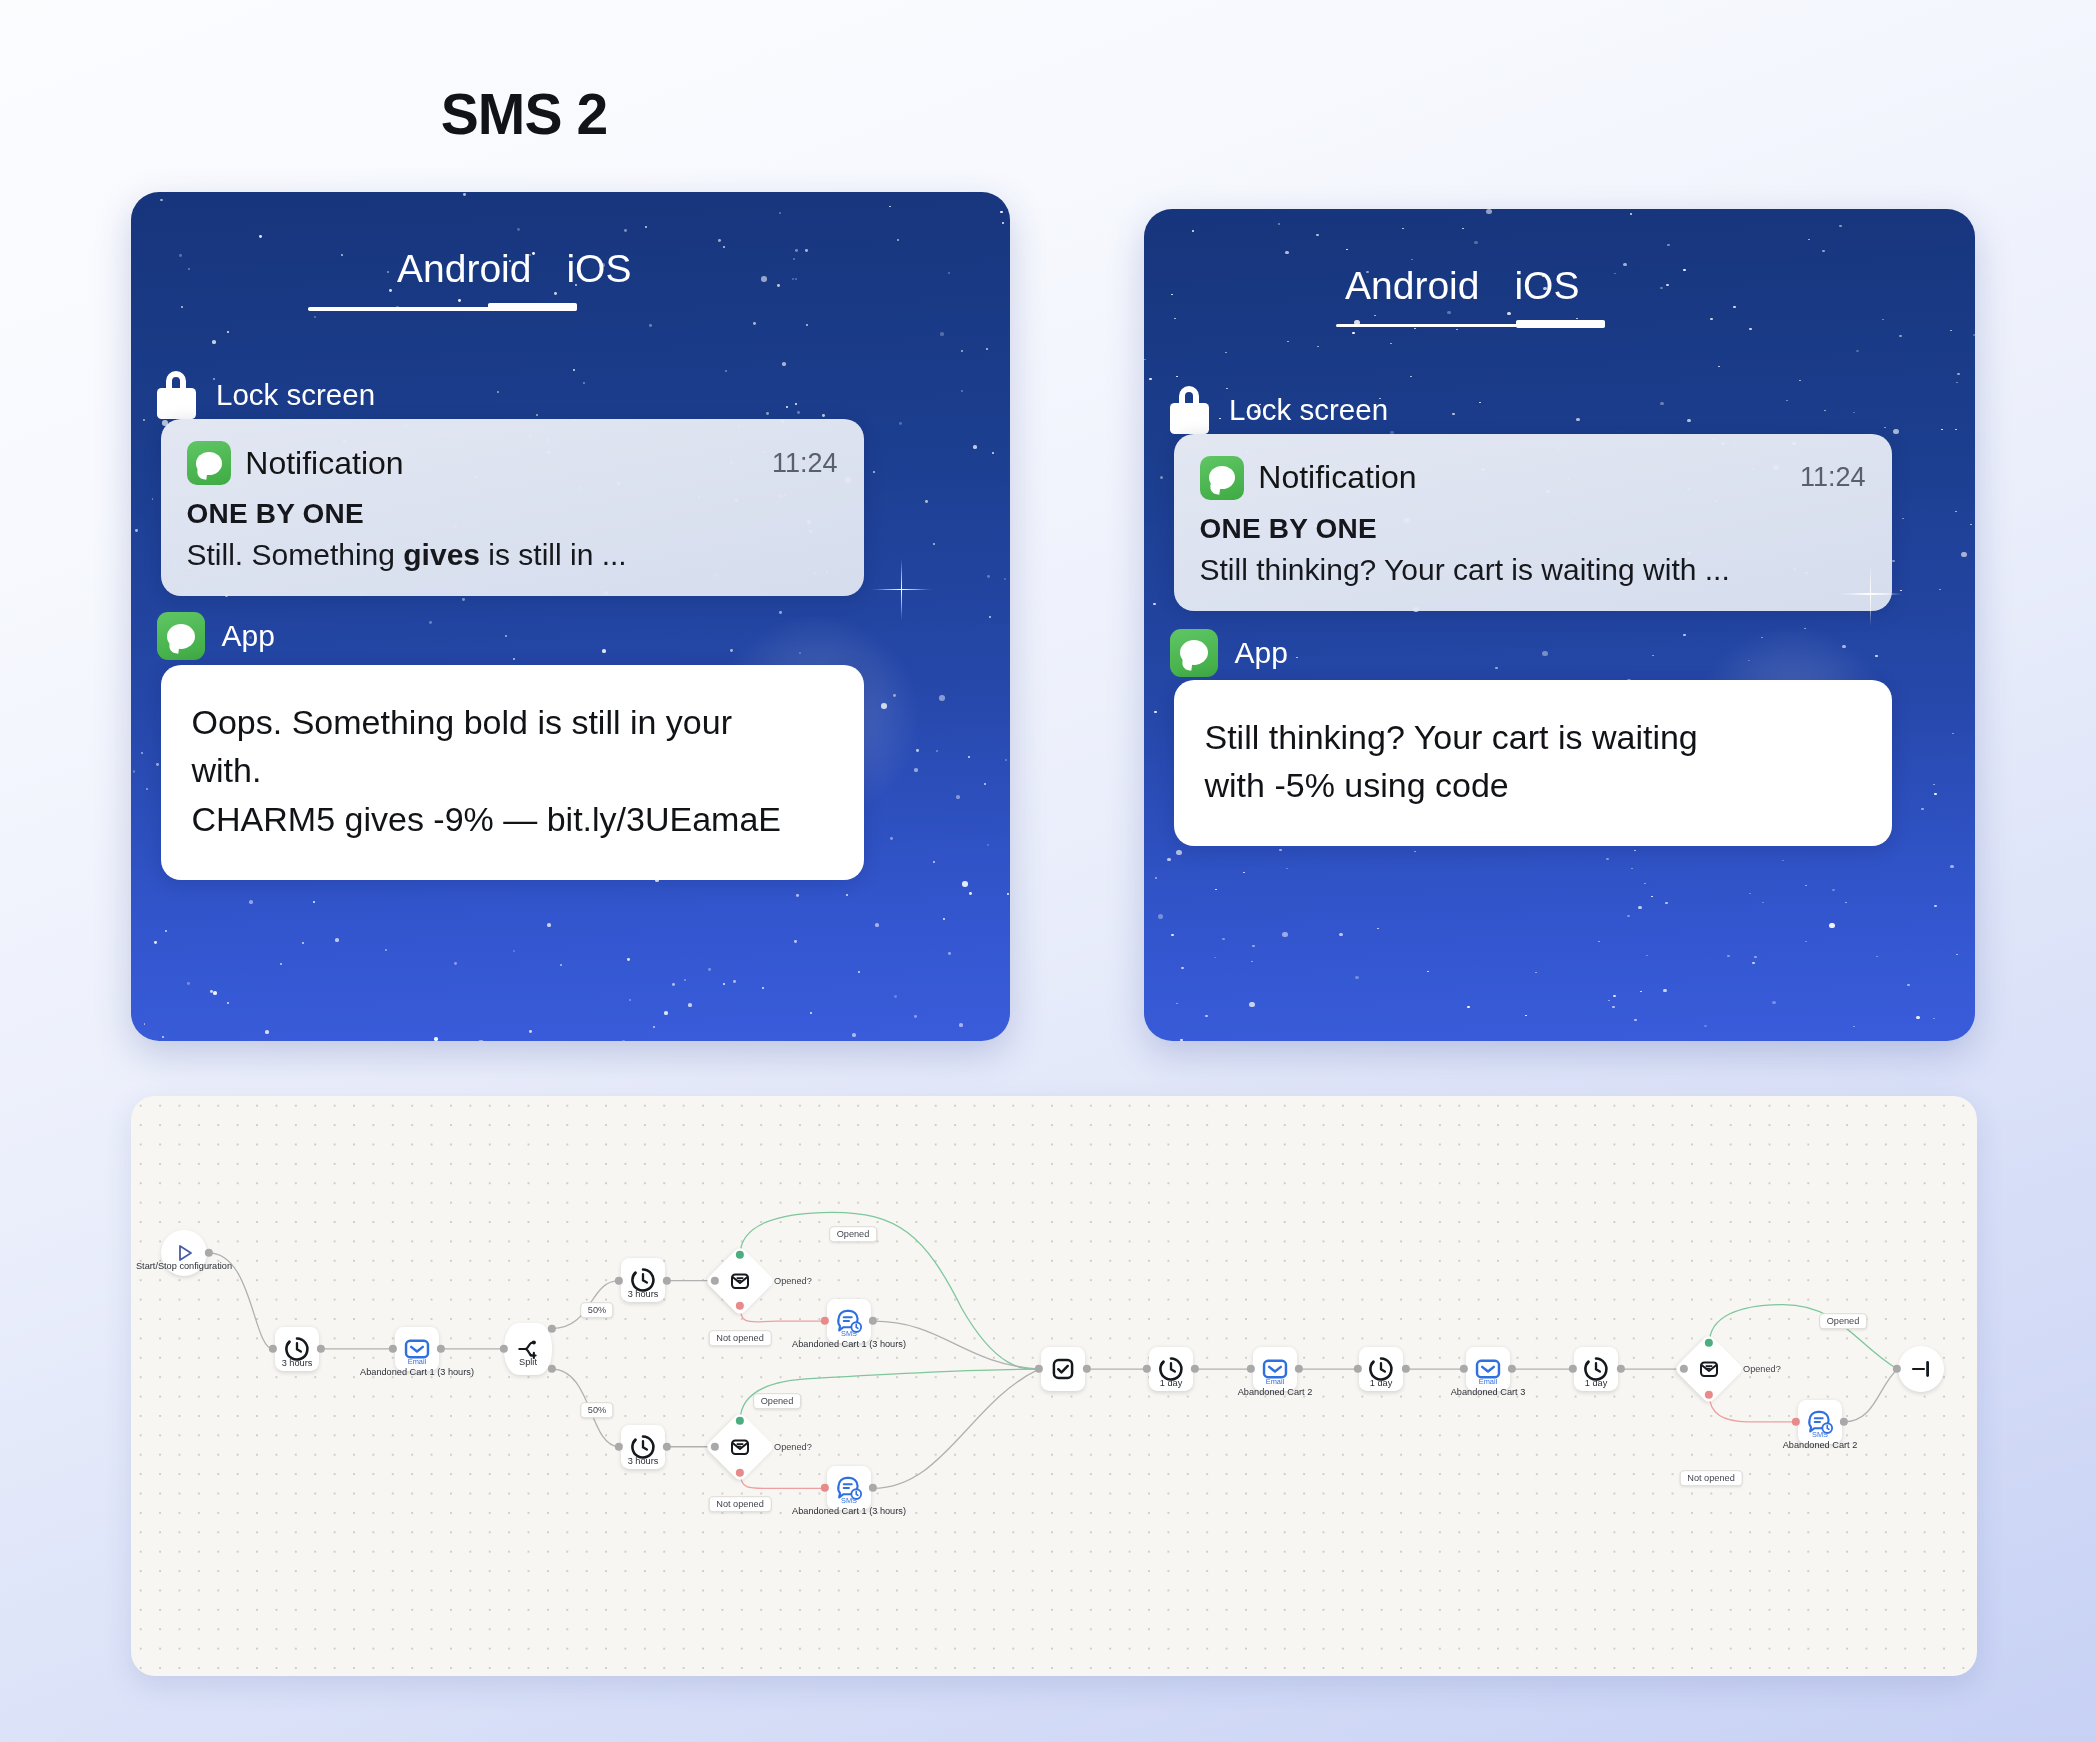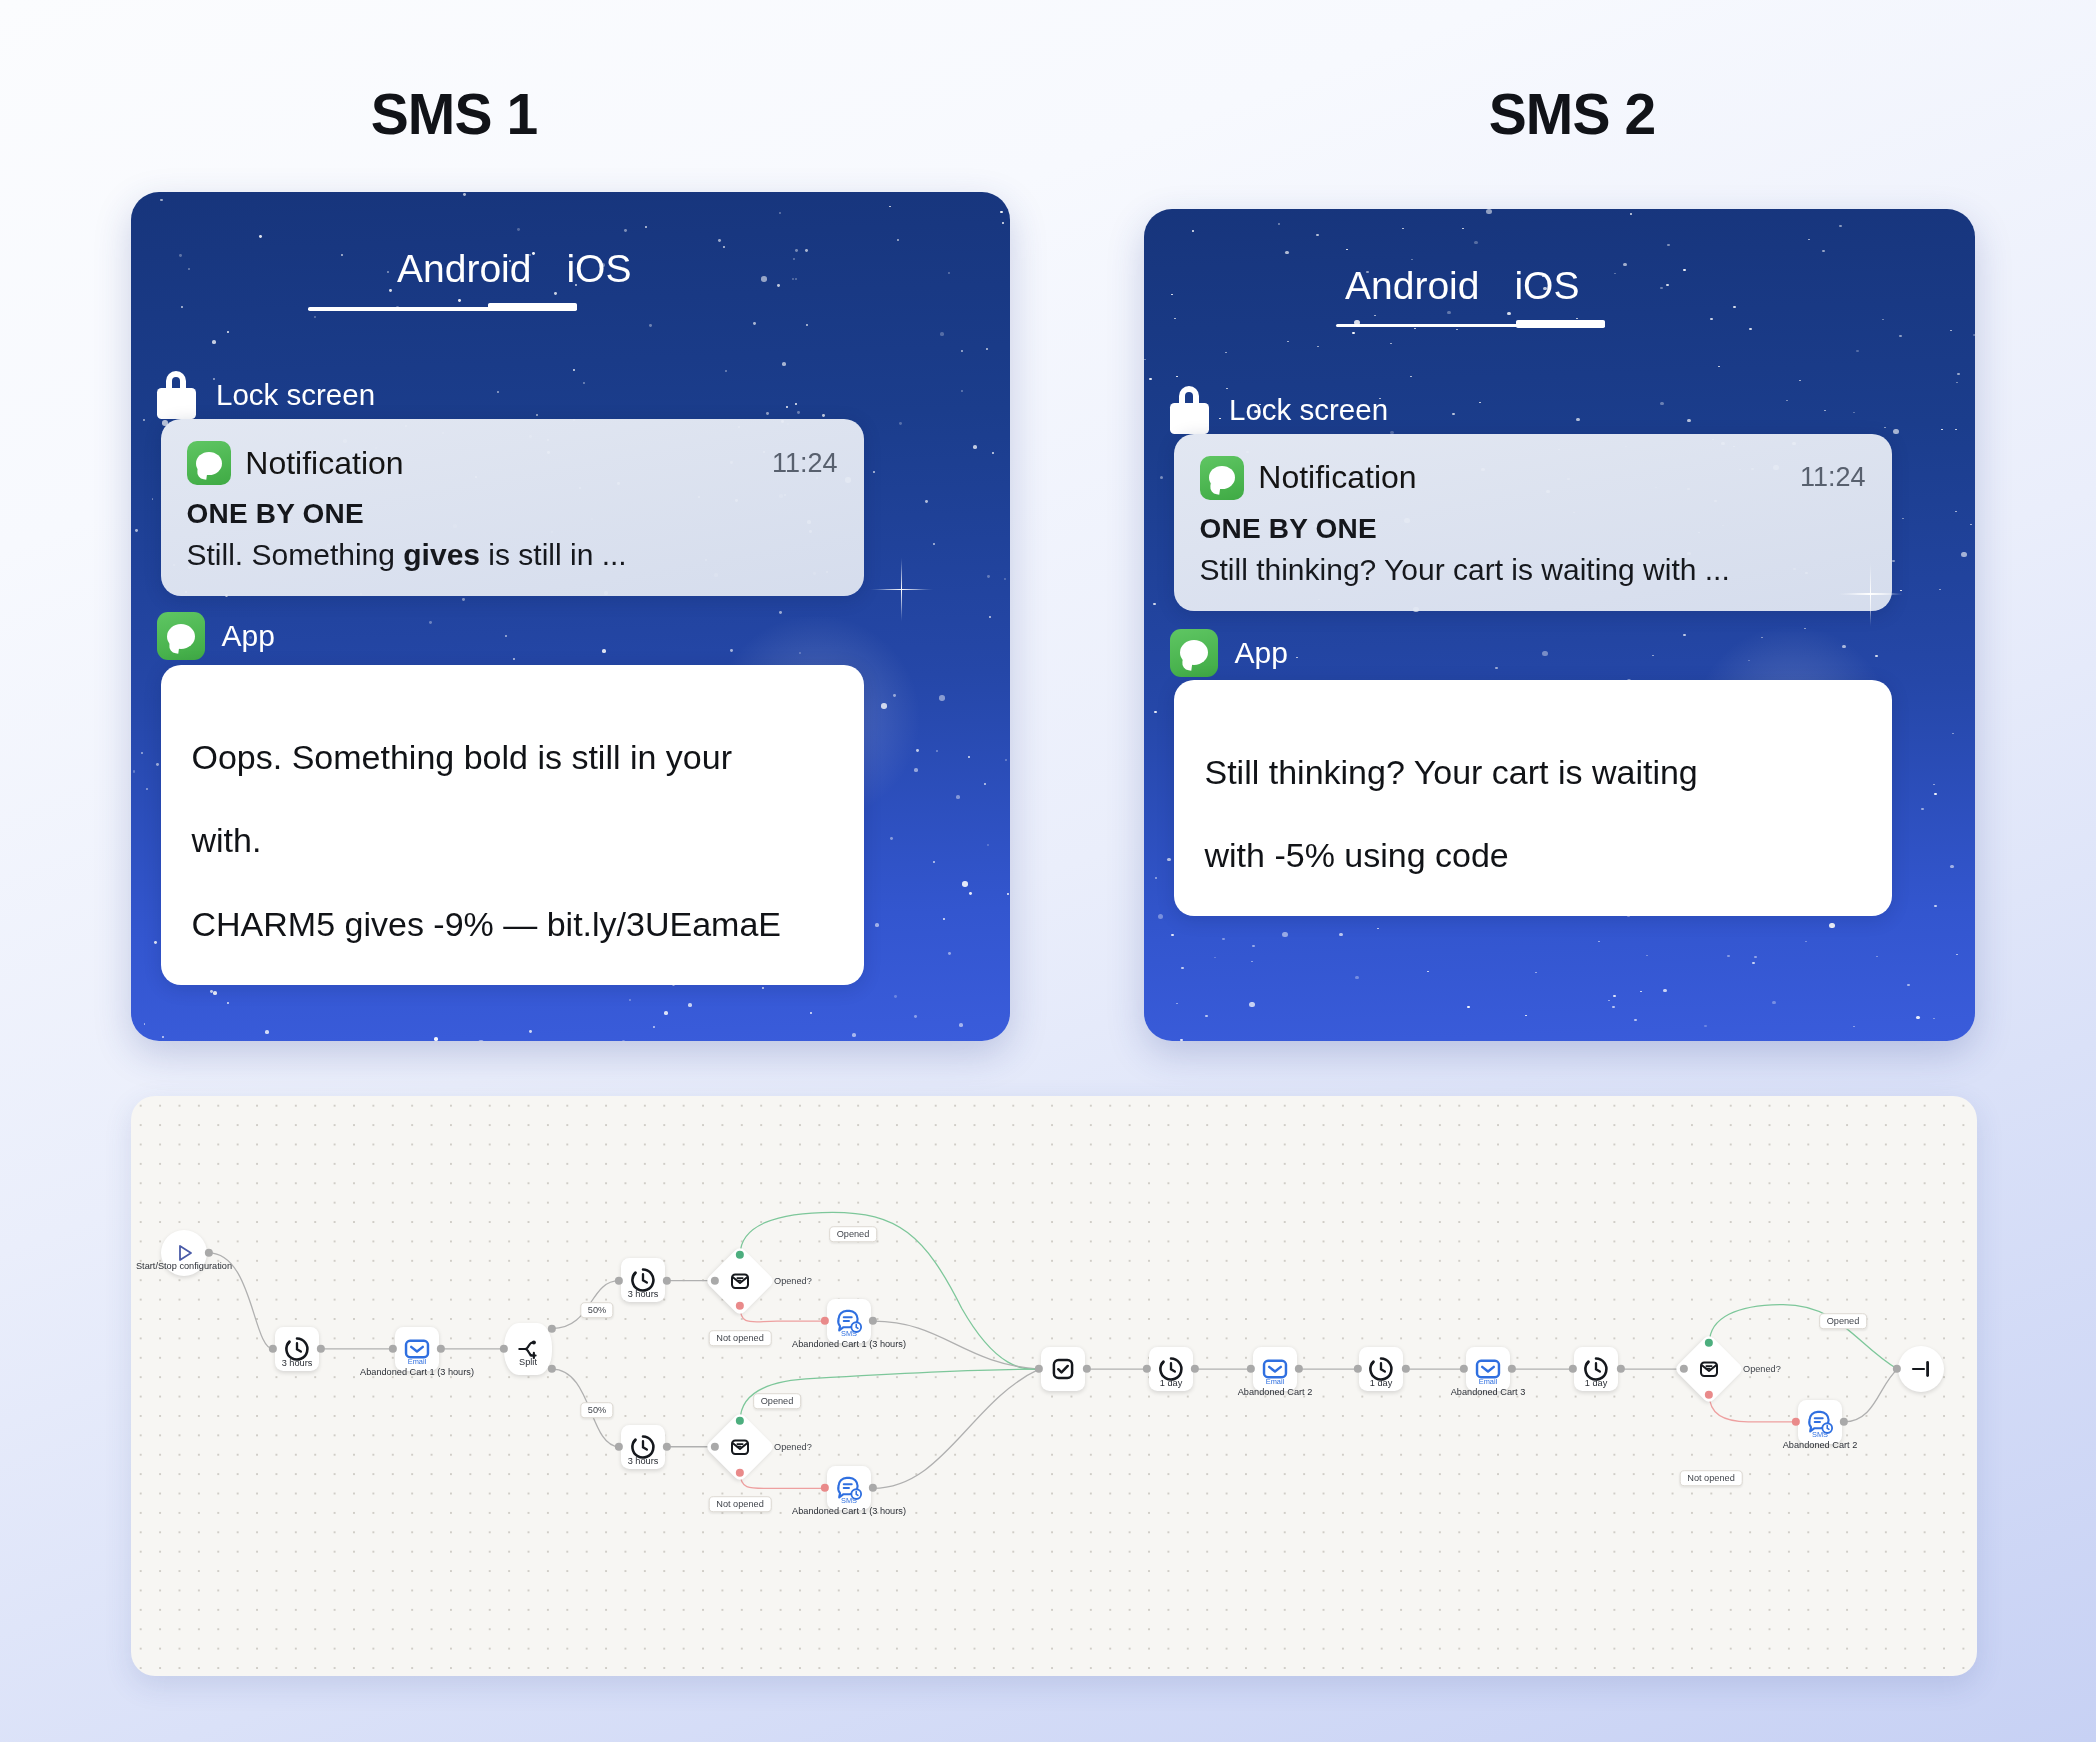--- a/index.html
+++ b/index.html
@@ -131,21 +131,21 @@
   .app-row .app-badge .bubble { width: 28px; height: 25px; }
   .app-text { color: #ffffff; font-size: 30px; }
 
   .msg {
     position: absolute; background: #ffffff; border-radius: 20px;
     padding: 33px 31px 37px 31px;
     box-shadow: 0 3.7px 18.5px rgba(10,25,70,0.16);
   }
   #phone-1 .msg { left: 29.5px; top: 473px; width: 703px; }
   #phone-2 .msg { left: 29.5px; top: 471px; width: 718px; }
-  .msg-line { font-size: 34px; color: #111317; line-height: 1.42; margin-top: 35px; }
+  .msg-line { font-size: 34px; color: #111317; line-height: 1.42; }
 
   
   #flow-panel {
     position: absolute;
     left: 131px; top: 1096px; width: 1846px; height: 580px;
     background: #f7f6f3;
     border-radius: 24px;
     box-shadow: 0 9.2px 28px rgba(60,80,150,0.14);
     overflow: hidden;
   }
@@ -199,23 +199,20 @@
   }
   .port { position: absolute; width: 8.3px; height: 8.3px; border-radius: 50%;
           background: #a9a9a9; transform: translate(-50%, -50%); }
   .port.green { background: #4cae7e; }
   .port.red   { background: #e98a8a; }
 </style>
 </head>
 <body>
 
 <div class="titles-row">
-  <div class="title-cell left">
-    <div class="card-title">SMS 1</div>
-  </div>
   <div class="title-cell right">
     <div class="card-title">SMS 2</div>
   </div>
 </div>
 
 <div class="phones">
 
   <div class="phone" id="phone-1">
     <div class="stars" id="stars-1">
         <div class="star" style="left:861px;top:260px;width:1.8px;height:1.8px;opacity:0.82"></div>

